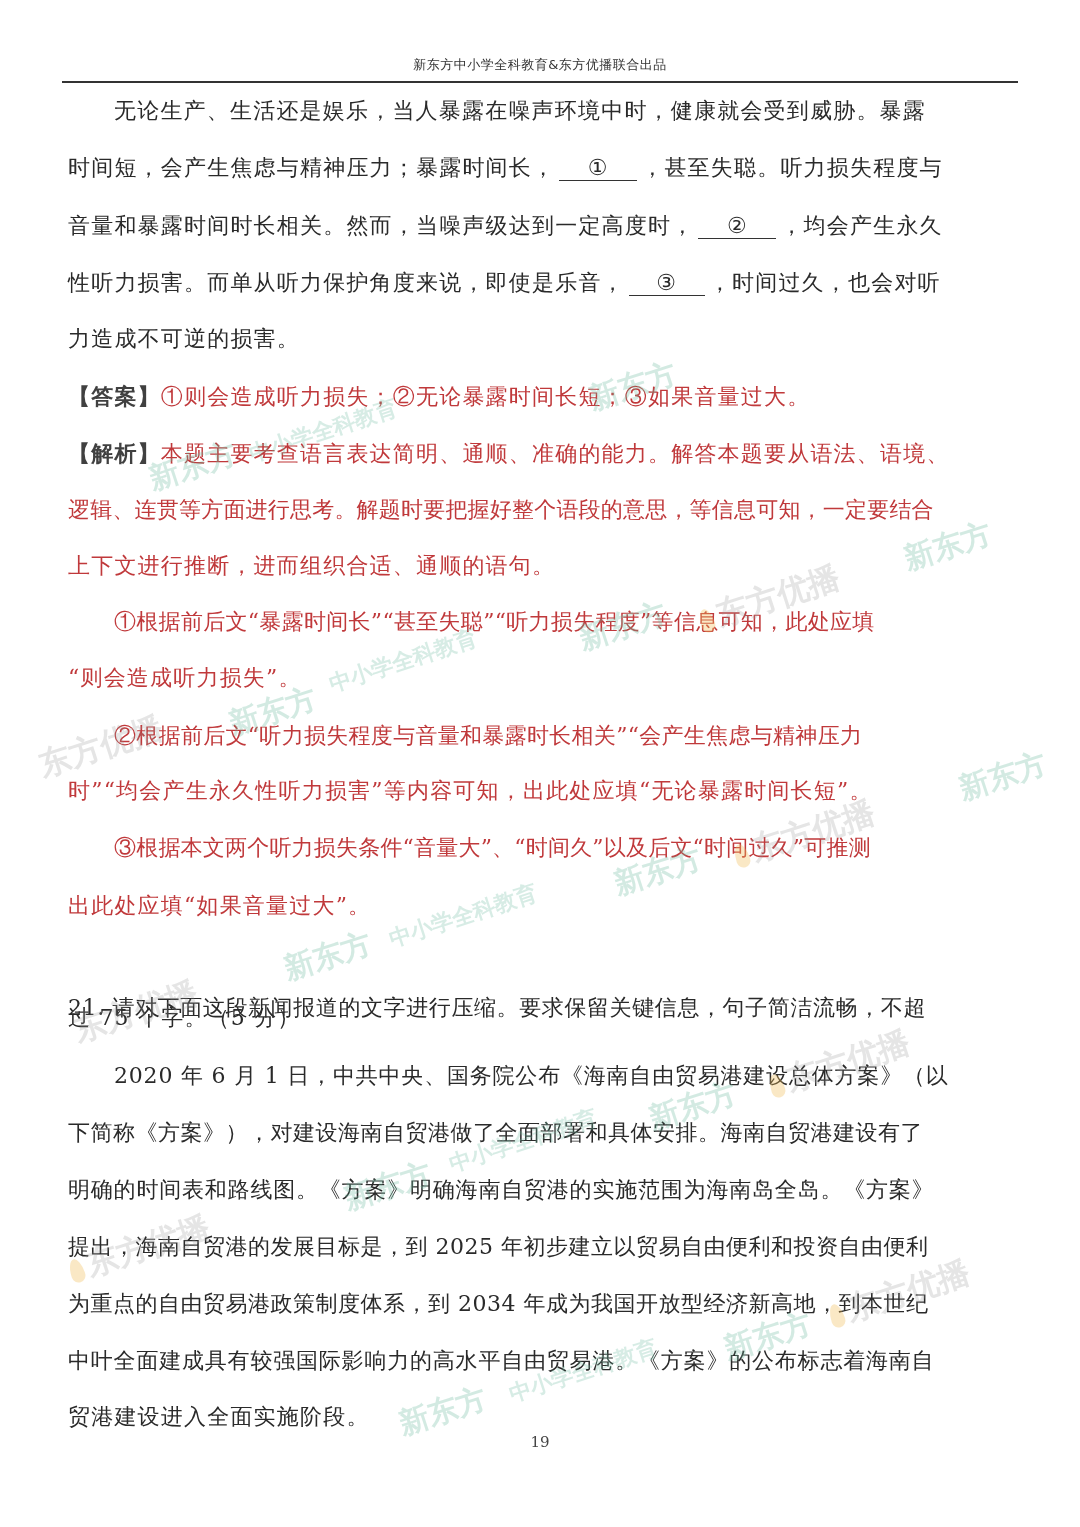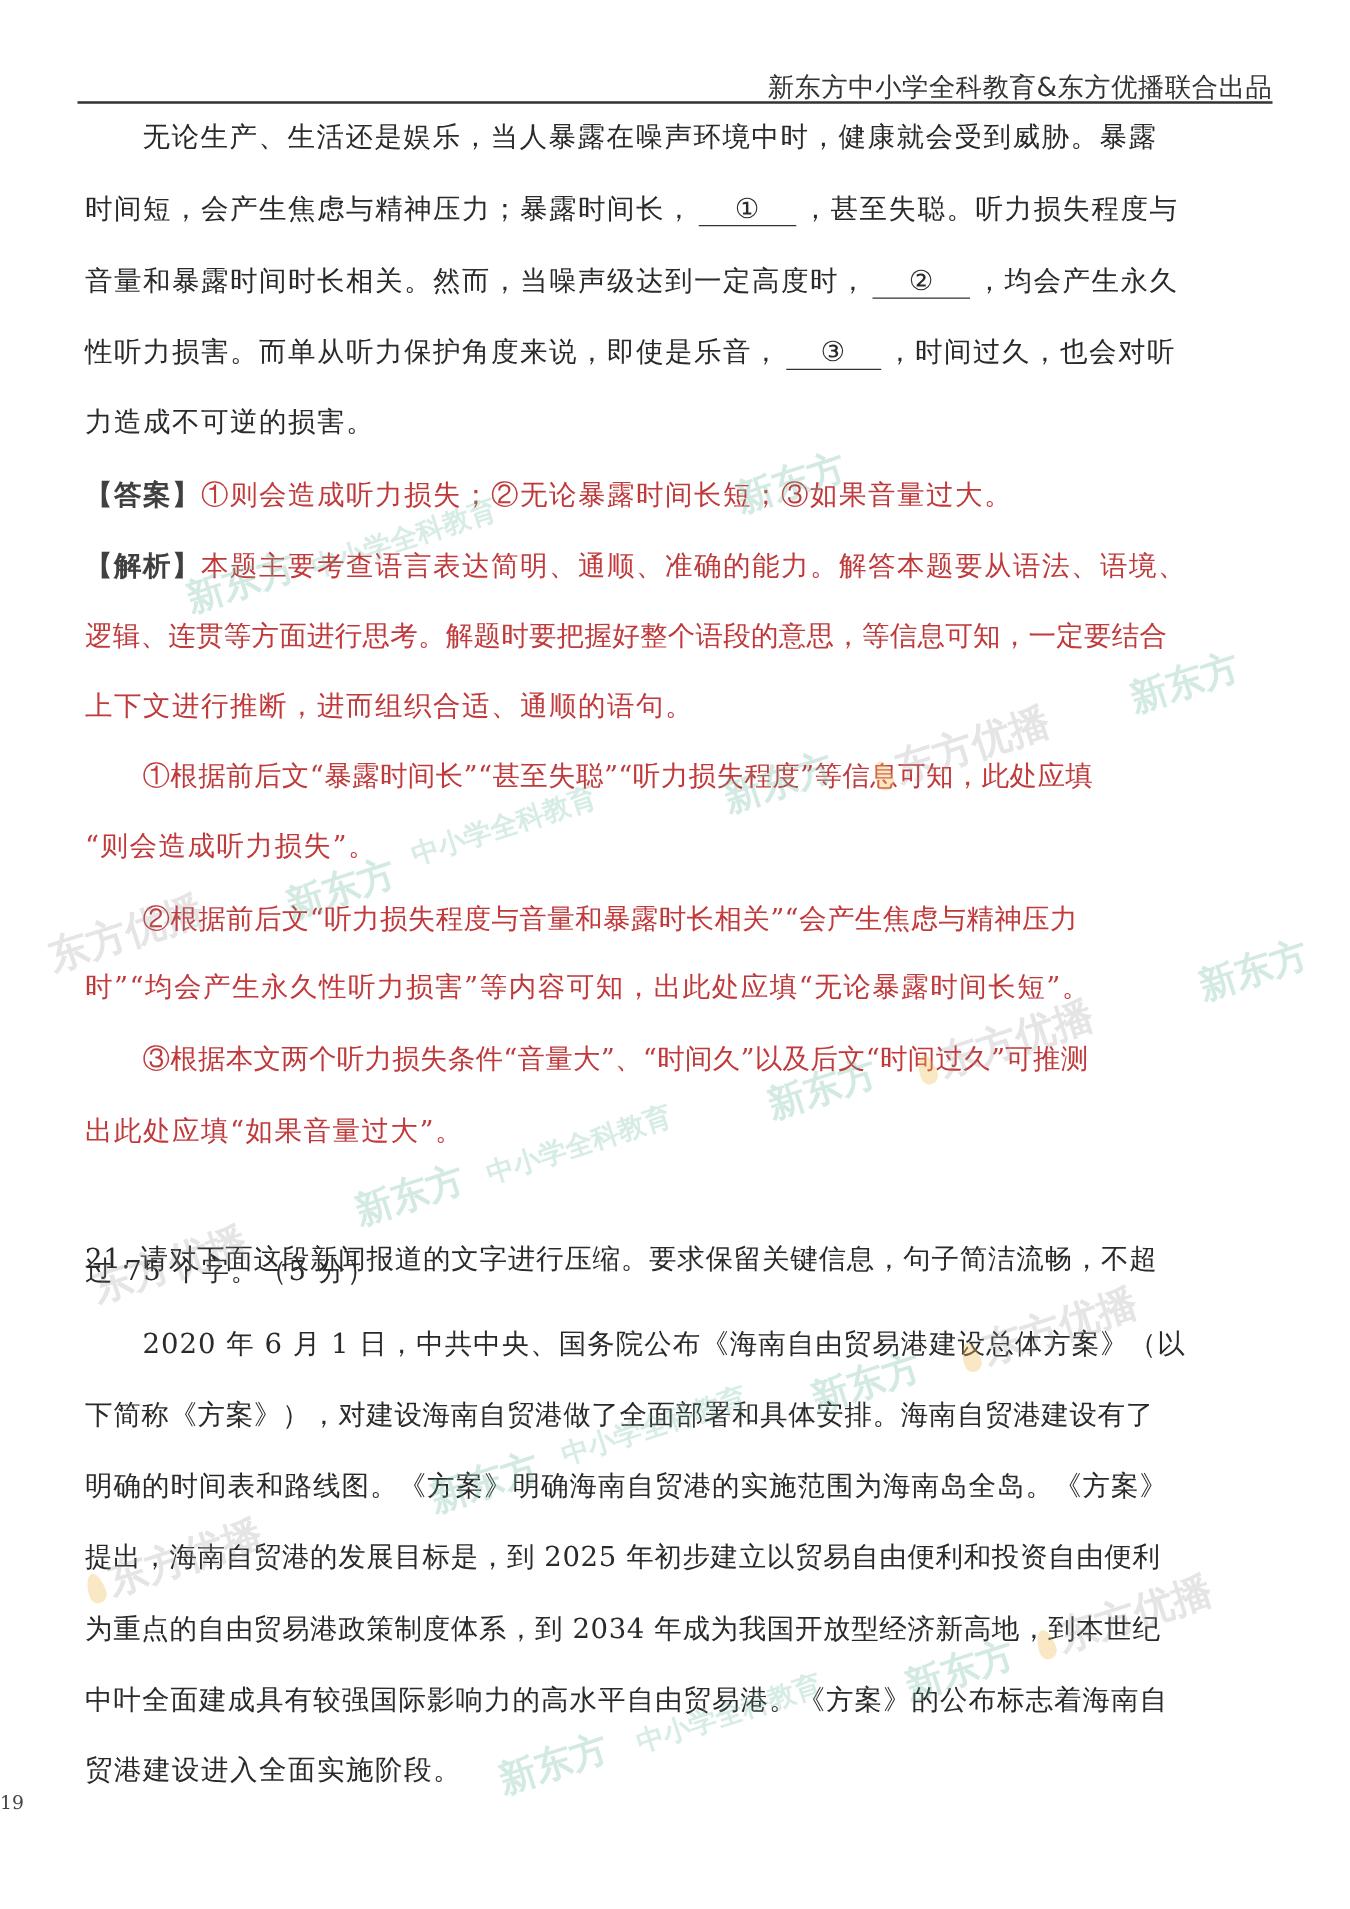--- a/index.html
+++ b/index.html
@@ -1,43 +1,43 @@
 <!DOCTYPE html>
 <html><head>
 <meta charset="utf-8">
 <style>
   html, body { margin: 0; padding: 0; }
   body {
     width: 1080px; height: 1527px; background: #ffffff; position: relative; overflow: hidden;
     font-family: "DejaVu Serif", "Liberation Serif", serif; color: #2a2a2a;
   }
   .header {
-    position: absolute; left: 62px; top: 56px; width: 956px; text-align: right;
-    font-family: "DejaVu Sans", "Liberation Sans", sans-serif; font-size: 21px; color: #333;
+    position: absolute; left: 62px; top: 56px; width: 956px; text-align: center;
+    font-family: "DejaVu Sans", "Liberation Sans", sans-serif; font-size: 13px; color: #333;
     letter-spacing: 0.5px;
   }
   .header-rule {
     position: absolute; left: 62px; top: 81px; width: 956px; height: 2px; background: #333;
   }
   .line {
     position: absolute; left: 68px; width: 950px; font-size: 22px; line-height: 30px;
     white-space: nowrap; letter-spacing: 1.2px;
   }
   .indent { left: 114px; }
   .red { color: #c0393b; }
   .blank {
     display: inline-block; border-bottom: 1.5px solid #333; text-align: center;
     line-height: 24px; margin: 0 4px;
   }
   .blank.b1 { width: 78px; }
   .blank.b2 { width: 78px; }
   .blank.b3 { width: 76px; }
   .bracket { color: #404040; font-weight: bold; }
   .page-num {
-    position: absolute; left: 0; width: 1080px; top: 1433px; 
+    position: absolute; left: 0; width: 1080px; top: 1433px; text-align: center;
     font-size: 15px; color: #444;
   }
   .wm {
     position: absolute; font-family: "DejaVu Sans", "Liberation Sans", sans-serif; font-weight: bold;
     transform: rotate(-18deg); transform-origin: left center; white-space: nowrap; pointer-events: none;
   }
   .wm-xdf { color: rgba(110,185,160,0.30); font-size: 30px; }
   .wm-zx { color: rgba(110,185,160,0.28); font-size: 22px; }
   .wm-df { color: rgba(150,150,150,0.25); font-size: 32px; }
   .wm-flame {

